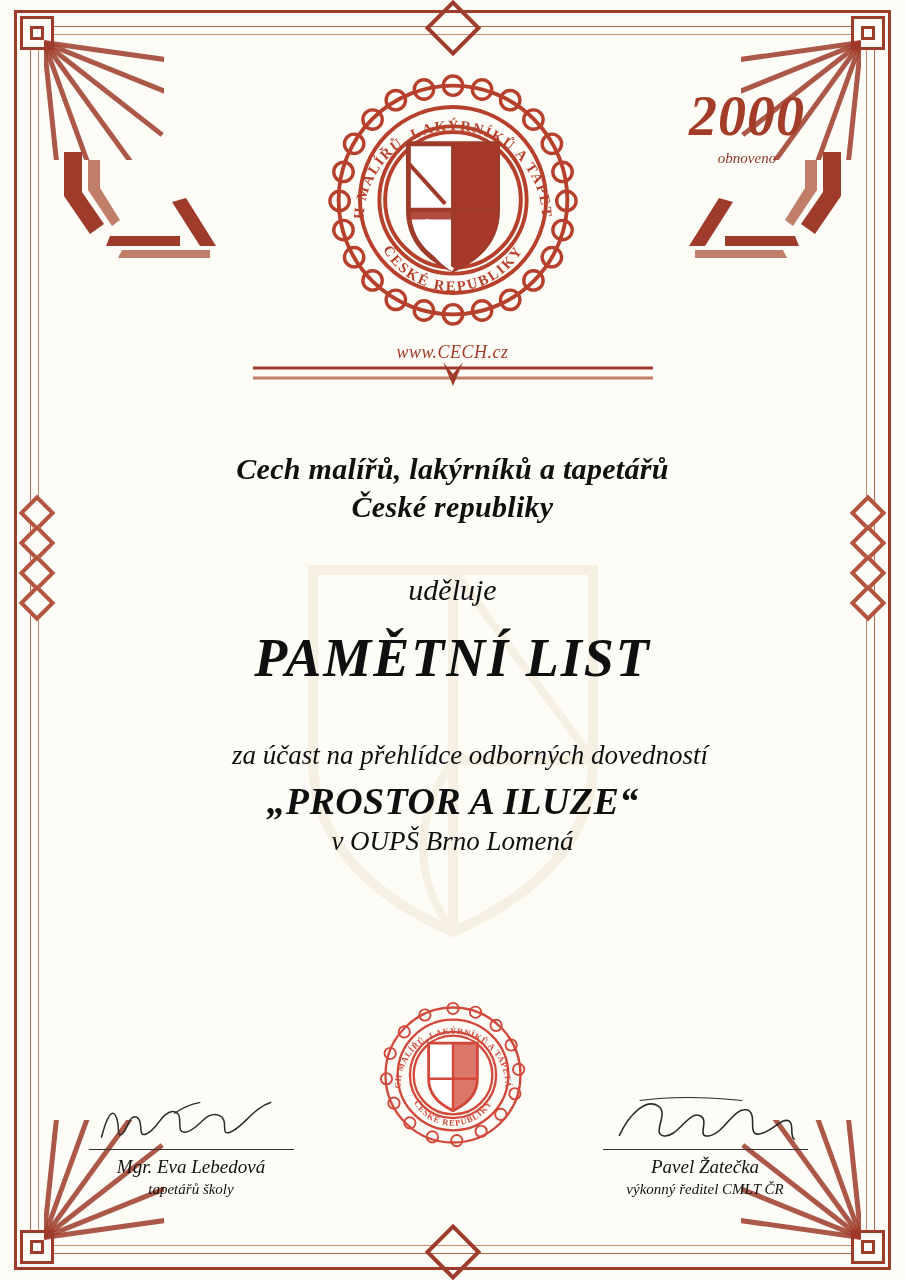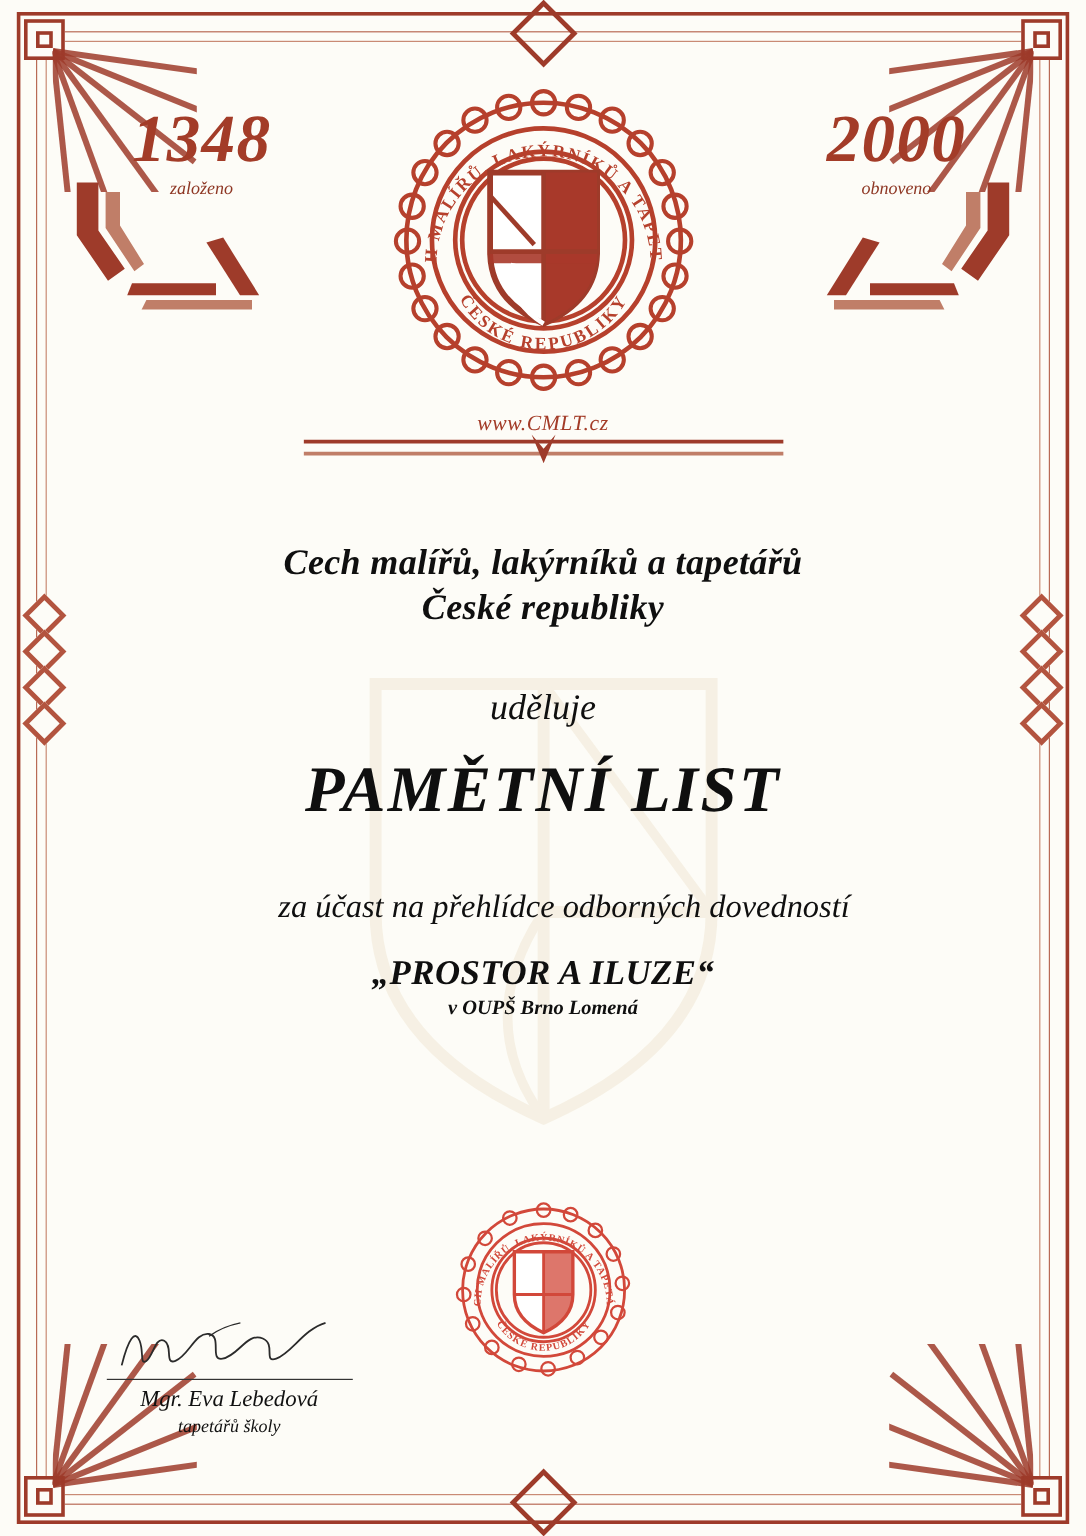--- a/index.html
+++ b/index.html
@@ -208,37 +208,36 @@
     margin-top: 20px;
   }
   .reason {
     font-size: 27px;
     font-style: italic;
     margin-top: 48px;
     line-height: 1.35;
     padding-left: 35px;
   }
   .event-name {
-    font-size: 29px;
+    font-size: 38px;
     font-weight: bold;
     font-style: italic;
-    margin-top: 22px;
+    margin-top: 6px;
     letter-spacing: .4px;
   }
   .event-date {
     font-size: 27px;
     font-style: italic;
     margin-top: 14px;
     line-height: 1.4;
   }
   .event-place {
-    font-size: 17px;
+    font-size: 27px;
     font-style: italic;
     line-height: 1.4;
-    font-weight: bold;
   }
 
   
   .seal-bottom {
     position: absolute;
     left: 50%;
     top: 1000px;
     transform: translateX(-50%);
     width: 150px;
     height: 150px;
@@ -337,24 +336,20 @@
       <i></i>
   </div>
 
   <svg class="watermark" viewBox="0 0 300 380">
     <path d="M150 10 L290 10 L290 200 Q290 310 150 372 Q10 310 10 200 L10 10 Z" fill="none" stroke="#c9a86a" stroke-width="10"></path>
     <path d="M150 10 L150 372" stroke="#c9a86a" stroke-width="10" fill="none"></path>
     <path d="M150 200 L290 200" stroke="#c9a86a" stroke-width="10" fill="none"></path>
     <path d="M150 10 L290 200 M150 200 Q90 290 150 372" stroke="#c9a86a" stroke-width="8" fill="none"></path>
   </svg>
 
-  <div class="year-block left">
-    <div class="year-num">1348</div>
-    <div class="year-cap">založeno</div>
-  </div>
   <div class="year-block right">
     <div class="year-num">2000</div>
     <div class="year-cap">obnoveno</div>
   </div>
 
   <svg class="arrow-orn left" viewBox="0 0 160 120">
     <path d="M4 2 L4 46 L30 84 L44 74 L22 42 L22 2 Z" fill="#9e3b2a"></path>
     <path d="M28 10 L28 40 L52 76 L60 70 L40 38 L40 10 Z" fill="#c07e68"></path>
     <path d="M46 96 L120 96 L120 86 L50 86 Z" fill="#9e3b2a"></path>
     <path d="M58 108 L150 108 L150 100 L62 100 Z" fill="#c07e68"></path>
@@ -416,21 +411,21 @@
 
     <path d="M130 72 L176 72 L176 140 Q176 182 130 202 Q84 182 84 140 L84 72 Z" fill="#ffffff" stroke="#9e3b2a" stroke-width="5"></path>
     <path d="M130 72 L176 72 L176 140 Q176 182 130 202 L130 72 Z" fill="#a8392a"></path>
     <path d="M84 140 L176 140 L176 150 L84 150 Z" fill="#a8392a" opacity=".9"></path>
     <path d="M130 72 L130 202" stroke="#9e3b2a" stroke-width="4"></path>
     <path d="M84 140 L176 140" stroke="#9e3b2a" stroke-width="4"></path>
     <path d="M84 92 L122 134" stroke="#9e3b2a" stroke-width="4" fill="none"></path>
     <path d="M104 150 Q98 182 130 202" stroke="#ffffff" stroke-width="4" fill="none"></path>
   </svg>
 
-  <div class="seal-url">www.CMLT.cz</div>
+  <div class="seal-url">www.CECH.cz</div>
 
   <svg class="header-band" viewBox="0 0 400 24">
     <path d="M0 6 L400 6" stroke="#9e3b2a" stroke-width="3"></path>
     <path d="M0 16 L400 16" stroke="#c07e68" stroke-width="3"></path>
     <path d="M190 0 L200 12 L210 0 L200 24 Z" fill="#9e3b2a"></path>
   </svg>
 
   <div class="body-text">
     <div class="guild-name">
       <div>Cech malířů, lakýrníků a tapetářů</div>
@@ -491,14 +486,27 @@
                  C60 30, 52 48, 62 44 C74 39, 80 18, 92 20 C104 22, 92 44, 104 42
                  C118 40, 126 18, 140 24 C152 29, 140 46, 152 42 C166 37, 176 16, 196 10" fill="none" stroke="#2b2b2b" stroke-width="1.6"></path>
         <path d="M92 22 C100 16, 110 12, 120 10" fill="none" stroke="#2b2b2b" stroke-width="1.2"></path>
       </svg>
     </div>
     <div class="sig-line"></div>
     <div class="sig-name">Mgr.  Eva Lebedová</div>
     <div class="sig-role">tapetářů školy</div>
   </div>
 
+  <div class="sig right">
+    <div class="sig-scribble">
+      <svg viewBox="0 0 220 60" width="220" height="56">
+        <path d="M18 46 C30 20, 48 6, 60 14 C72 22, 52 44, 66 46 C80 48, 92 20, 104 24
+                 C116 28, 100 48, 114 46 C130 44, 140 16, 154 18 C168 20, 154 46, 168 44
+                 C182 42, 192 26, 200 30 C206 33, 200 46, 206 50" fill="none" stroke="#2b2b2b" stroke-width="1.7"></path>
+        <path d="M40 8 C70 4, 110 4, 150 8" fill="none" stroke="#2b2b2b" stroke-width="1.2"></path>
+      </svg>
+    </div>
+    <div class="sig-line"></div>
+    <div class="sig-name">Pavel Žatečka</div>
+    <div class="sig-role">výkonný ředitel CMLT ČR</div>
+  </div>
 
 </div>
 
 </body></html>

